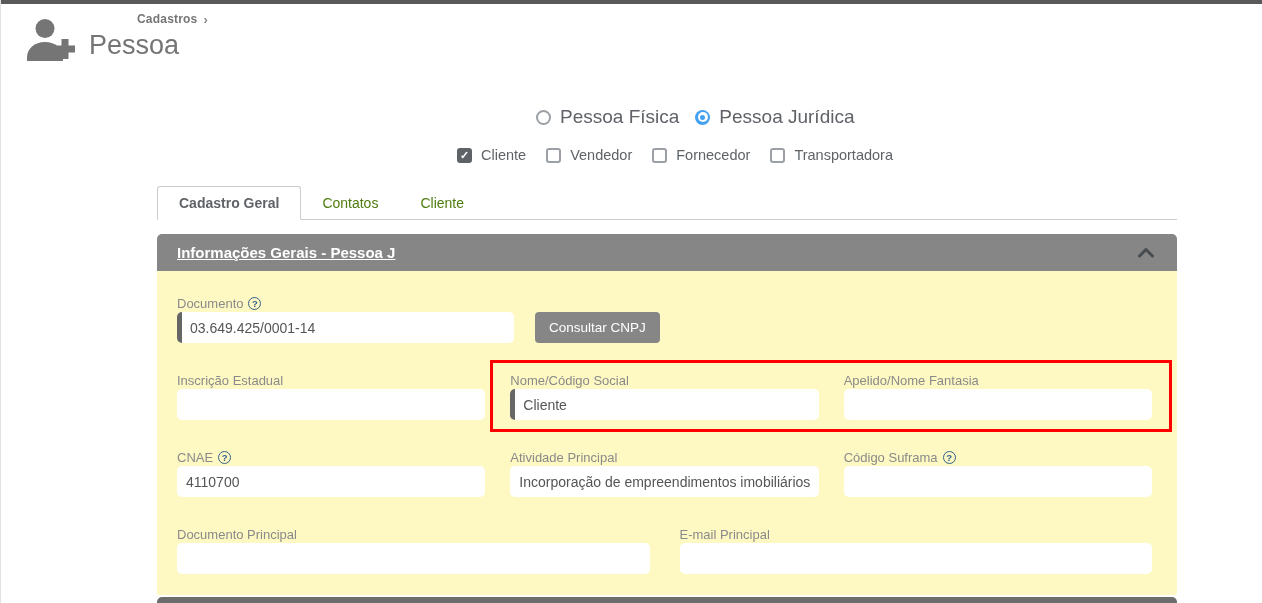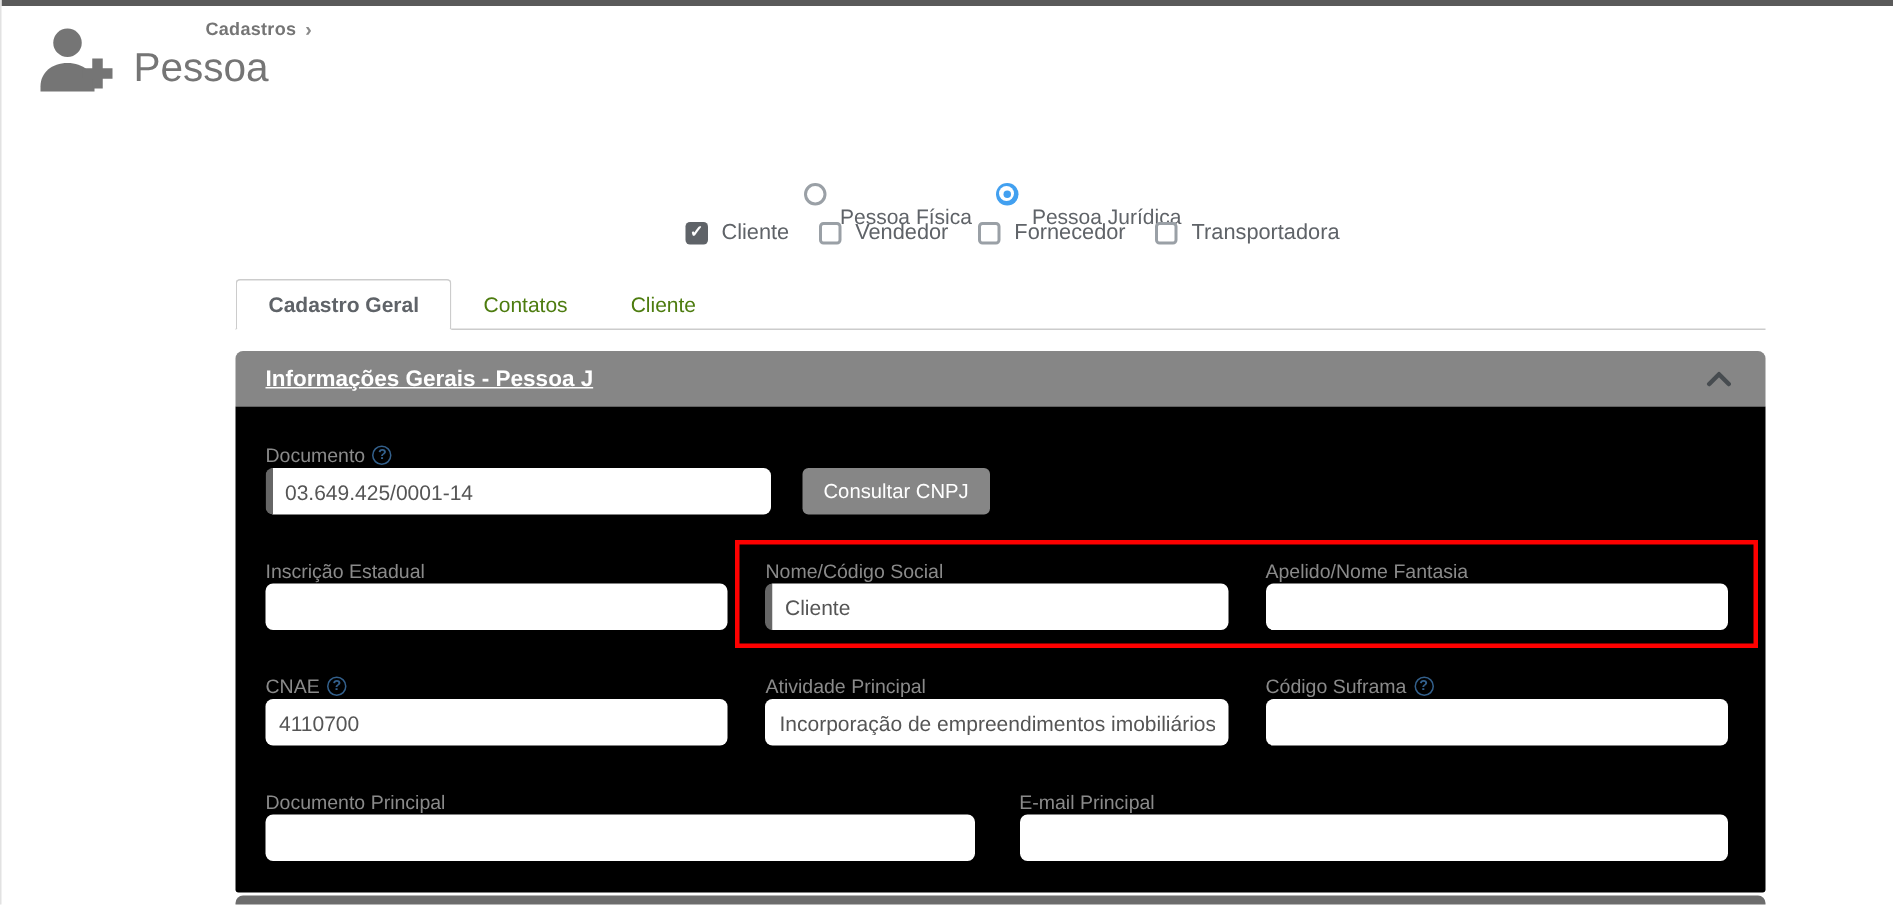--- a/index.html
+++ b/index.html
@@ -18,21 +18,21 @@
   .page-header { position:absolute; top:12px; left:24px; display:flex; align-items:flex-start; }
   .page-header .icon-wrap { margin-top:6px; width:52px; }
   .hdr-text { margin-left:12px; }
   .breadcrumb { font-size:12px; color:#757575; font-weight:bold; letter-spacing:.2px; display:flex; gap:6px;margin-left:48px;}
   .breadcrumb .sep { color:#8a8a8a; font-size:13px; }
   .page-title { font-size:27px; color:#757575; margin-top:3px; font-weight:400; }
 
   
   .radio-row { position:absolute; top:106px; left:535px; display:flex; align-items:center; gap:16px; }
   .radio-item { display:flex; align-items:center; gap:9px; cursor:pointer; }
-  .radio-item .rlabel { font-size:14px; color:#5f6368;margin-top:30px; }
+  .radio-item .rlabel { font-size:19px; color:#5f6368; }
   .radio { width:15px; height:15px; border-radius:50%; border:2px solid #9aa0a6; background:#fff; flex:0 0 auto; }
   .radio.on { border:none; background:#42a0f0; position:relative; }
   .radio.on::before { content:""; position:absolute; left:2.5px; top:2.5px; width:10px; height:10px; border-radius:50%; background:#fff; }
   .radio.on::after { content:""; position:absolute; left:5px; top:5px; width:5px; height:5px; border-radius:50%; background:#42a0f0; }
 
   
   .check-row { position:absolute; top:147px; left:456px; display:flex; align-items:center; gap:20px; }
   .check-item { display:flex; align-items:center; gap:9px; cursor:pointer; }
   .check-item .clabel { font-size:14.5px; color:#5f6368; }
   .checkbox { width:15px; height:15px; border-radius:3px; border:2px solid #9aa0a6; background:#fff; flex:0 0 auto; }
@@ -42,21 +42,21 @@
   
   .tabs { position:absolute; left:156px; top:186px; width:1020px; display:flex; align-items:flex-end; border-bottom:1px solid #cccccc; }
   .tab { font-size:14px; padding:8px 21px 8px 21px; color:#4d7c0f; cursor:pointer; }
   .tab.active { font-weight:bold; color:#5f6368; background:#fff; border:1px solid #cccccc; border-bottom:1px solid #ffffff; margin-bottom:-1px; border-radius:3px 3px 0 0; }
 
   
   .panel { position:absolute; left:156px; top:234px; width:1020px; }
   .panel-header { height:37px; background:#868686; border-radius:5px 5px 0 0; display:flex; align-items:center; justify-content:space-between; padding:0 22px 0 20px; }
   .panel-title { color:#ffffff; font-size:15px; font-weight:bold; text-decoration:underline; cursor:pointer; }
   .collapse-btn { cursor:pointer; display:flex; align-items:center; }
-  .panel-body { background:#000000; padding:23px 25px 21px 20px; border-radius:0 0 2px 2px; }
+  .panel-body { background:#fef9c3; padding:23px 25px 21px 20px; border-radius:0 0 2px 2px; }
 
   .field-label { font-size:13px; color:#8a8a8a; height:18px; display:flex; align-items:center; }
   .help-badge { width:13px; height:13px; border:1px solid #33608c; color:#33608c; border-radius:50%;
                 font-size:9.5px; font-weight:bold; display:inline-flex; align-items:center; justify-content:center;
                 margin-left:5px; background:transparent; cursor:pointer; }
   .tinput { height:31px; width:100%; border:none; border-radius:5px; background:#ffffff; font-family:"Liberation Sans",sans-serif;
             font-size:14px; color:#555; padding:0 9px; outline:none; display:block; }
   .tinput.flag { border-left:5px solid #666666; padding-left:8px; }
 
   .frow { margin-bottom:28px; }

